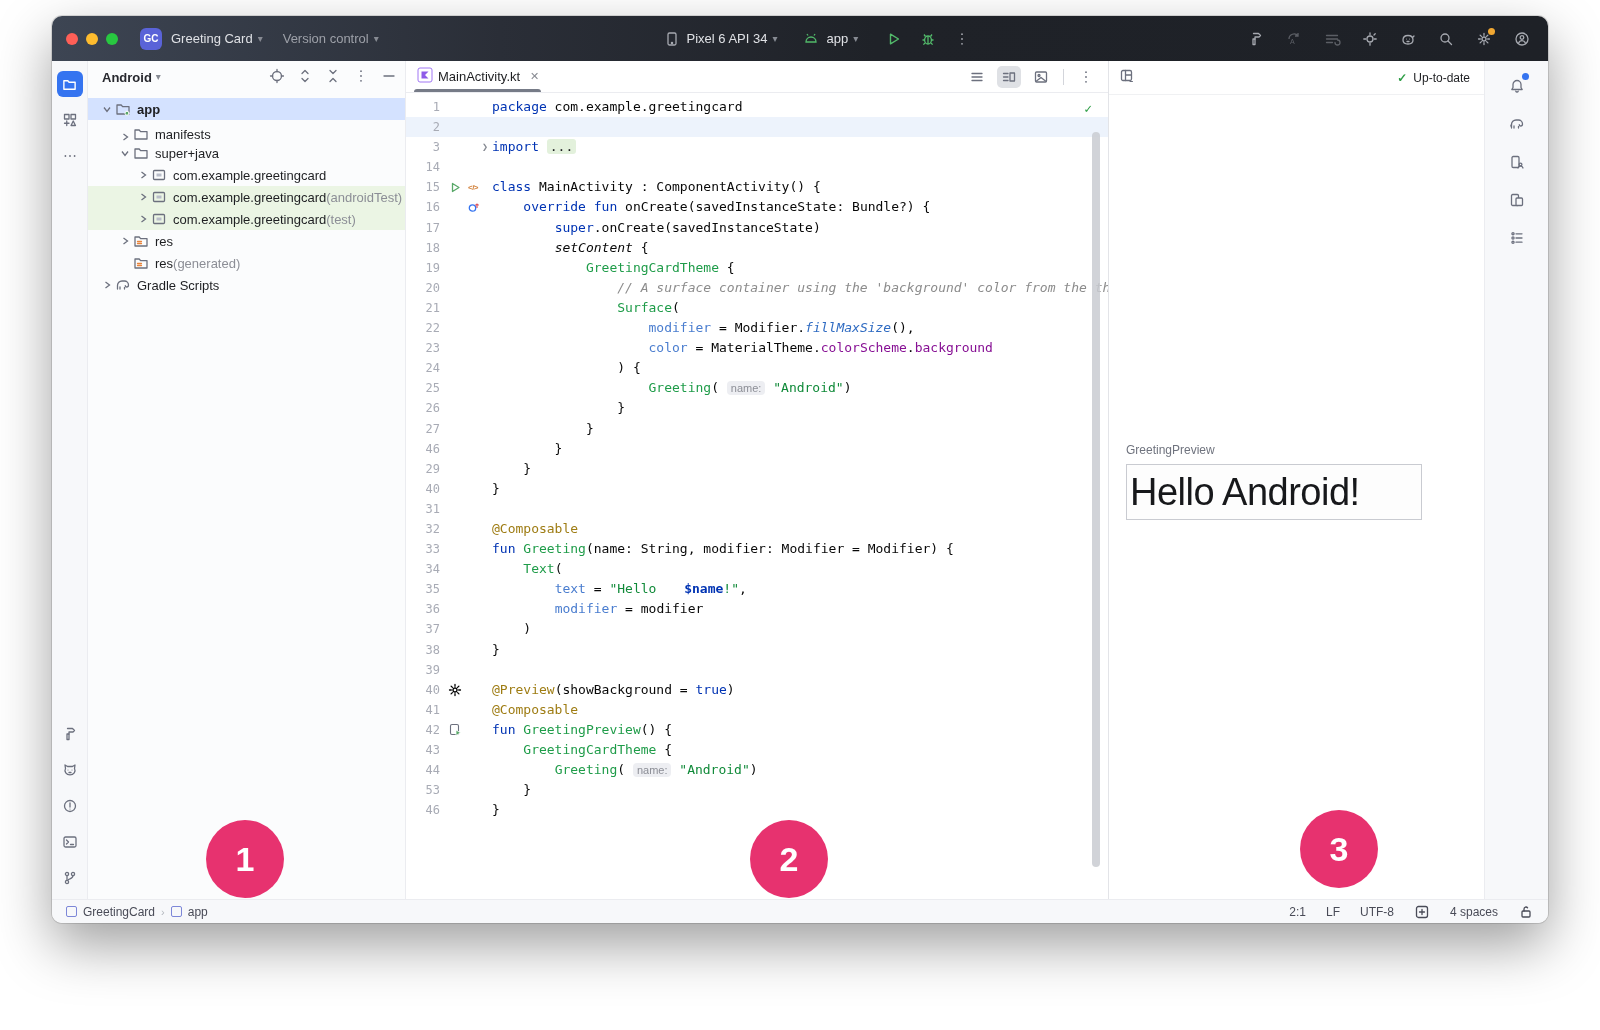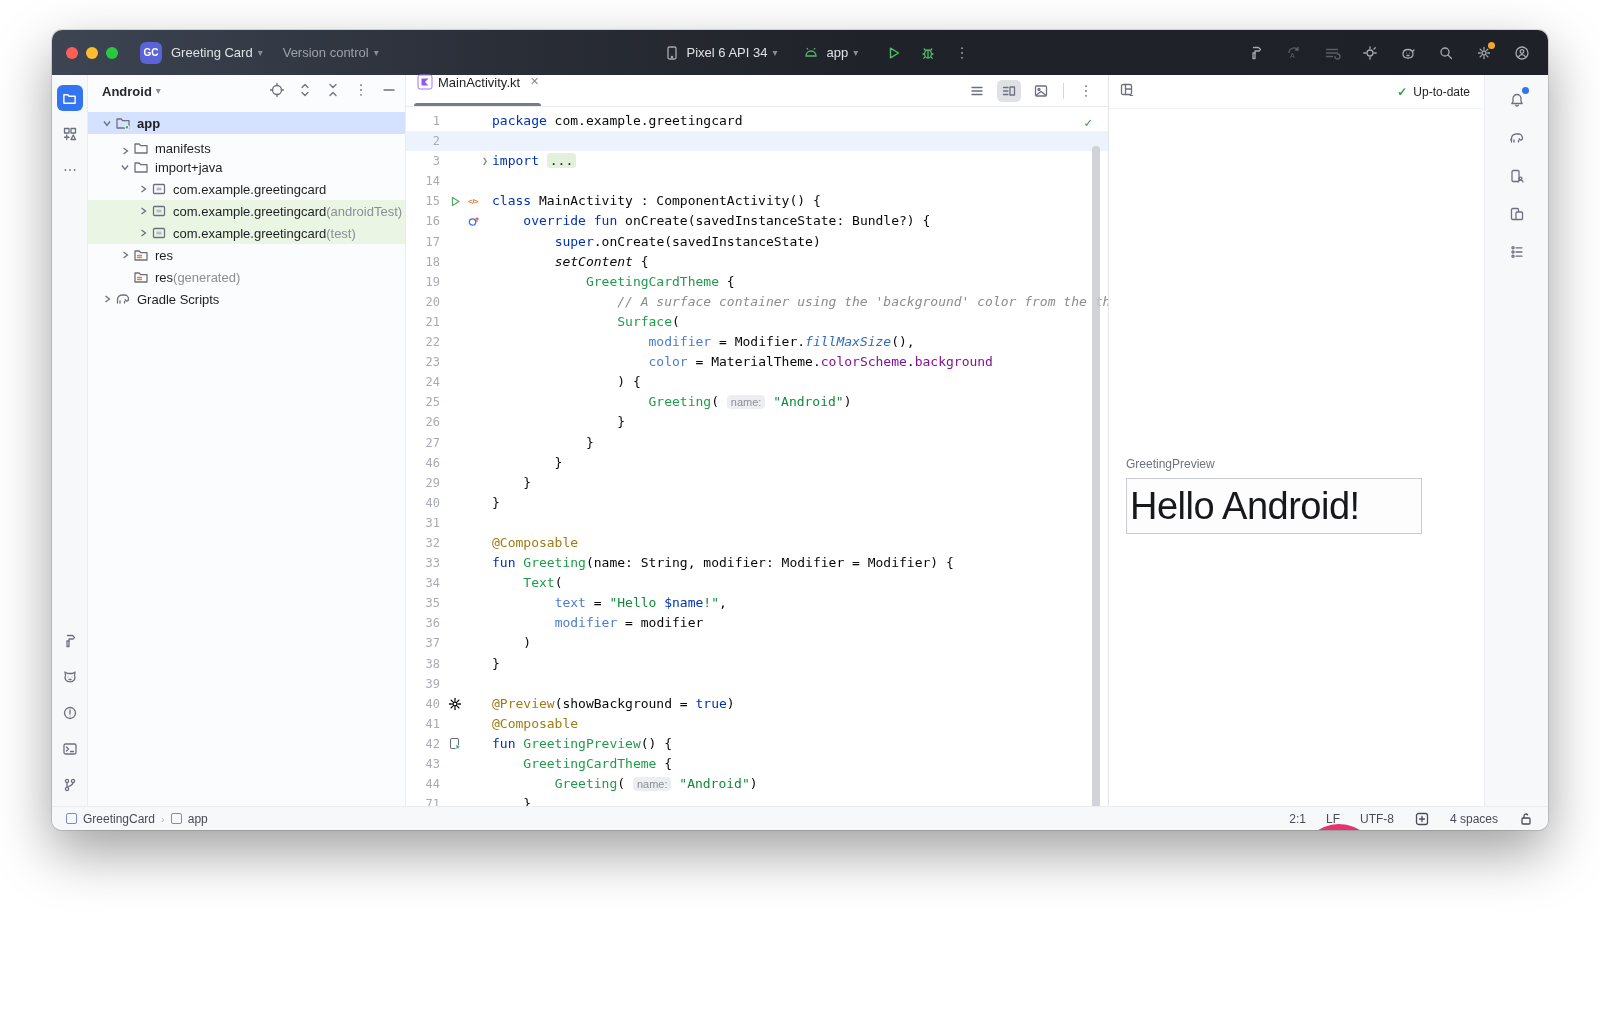--- a/index.html
+++ b/index.html
@@ -1,18 +1,18 @@
 <!DOCTYPE html>
 <html><head>
 <meta charset="utf-8">
 <style>
   html,body{margin:0;padding:0;background:#fff;}
   .stage{position:relative;width:1600px;height:1030px;background:#fff;overflow:hidden;
          font-family:"Liberation Sans",sans-serif;-webkit-font-smoothing:antialiased;}
-  .window{position:absolute;left:52px;top:30px;width:1496px;height:800px;border-radius:10px;
+  .window{position:absolute;left:52px;top:16px;width:1496px;height:907px;border-radius:10px;
           background:#fff;box-shadow:0 22px 55px rgba(0,0,0,.38),0 0 0 1px rgba(0,0,0,.12);overflow:hidden;}
 
   
   .titlebar{position:absolute;left:0;top:0;right:0;height:45px;
             background:linear-gradient(to right,#3d4553 0%,#2a2e37 30%,#1f2228 55%,#1e2127 100%);
             display:flex;align-items:center;color:#DFE1E5;font-size:13px;}
   .traffic{display:flex;gap:8px;margin-left:14px;}
   .dot{width:12px;height:12px;border-radius:50%;}
   .dot.red{background:#FF5F57}.dot.yellow{background:#FEBC2E}.dot.green{background:#28C840}
   .gc-badge{margin-left:22px;width:22px;height:22px;border-radius:6px;background:#5A63D8;color:#fff;
@@ -48,42 +48,42 @@
   .tree-row.test{background:#EBF5E4;}
   .tree-chev{width:14px;display:inline-flex;justify-content:center;color:#6C707E;flex:none;}
   .tree-icon{width:18px;display:inline-flex;justify-content:center;margin-right:5px;flex:none;color:#6C707E;}
   .tree-label{color:#1E1F22;}
   .tree-row.sel .tree-label{font-weight:bold;}
   .tree-suffix,.tree-dim{color:#8C8E96;}
 
   
   .editor-col{width:702px;background:#fff;display:flex;flex-direction:column;box-sizing:border-box;position:relative;}
   .tabbar{height:31px;border-bottom:1px solid #EBECF0;display:flex;align-items:stretch;flex:none;}
-  .tab{display:flex;gap:6px;padding:0 10px 0 12px;position:relative;font-size:13px;color:#1E1F22;}
+  .tab{display:flex;align-items:center;gap:6px;padding:0 10px 0 12px;position:relative;font-size:13px;color:#1E1F22;}
   .tab .underline{position:absolute;left:8px;right:8px;bottom:0;height:3px;border-radius:3px 3px 0 0;background:#767B87;}
   .tab-close{color:#878A92;font-size:11px;margin-left:4px;}
   .code-area{position:relative;flex:1;overflow:hidden;font-family:"DejaVu Sans Mono",monospace;font-size:13px;padding-top:4px;}
   .code-row{display:flex;height:20.1px;line-height:20.1px;white-space:pre;}
   .code-row.caret{background:#EDF3FC;}
   .gutter{width:86px;flex:none;display:flex;align-items:center;}
   .lnum{width:34px;text-align:right;color:#A8ABB5;font-size:12px;flex:none;}
   .gicons{flex:1;display:flex;align-items:center;padding-left:7px;gap:2px;}
   .gslot{width:16px;height:16px;display:inline-flex;align-items:center;justify-content:center;flex:none;}
   .foldchev{width:14px;color:#878B93;font-size:10px;text-align:center;flex:none;}
   .ltext{flex:1;overflow:hidden;color:#080808;}
   .tk-kw{color:#0033B3;}
   .tk-call{color:#1F9C49;}
   .tk-str{color:#108A39;}
   .tk-ann{color:#9E7C13;}
   .tk-cmt{color:#8C8C8C;font-style:italic;}
   .tk-named{color:#4A7DCF;}
   .tk-prop{color:#871094;}
   .tk-itfn{color:#2F6BC2;font-style:italic;}
   .tk-itpl{color:#080808;font-style:italic;}
-  .tk-tpl{color:#0033B3;font-weight:normal;}
+  .tk-tpl{color:#0033B3;font-weight:bold;margin-left:20px;}
   .tk-fold{background:#E3F1DC;border-radius:3px;padding:0 3px;color:#1E1F22;}
   .tk-hint{background:#EDEEF2;border-radius:4px;padding:1px 4px;color:#8C8E96;
            font-family:"Liberation Sans",sans-serif;font-size:11px;}
   .insp-check{position:absolute;top:8px;right:16px;color:#2E9E46;font-size:13px;font-weight:bold;}
   .vscroll{position:absolute;top:39px;right:8px;width:8px;height:735px;border-radius:4px;background:#C9CBD1;opacity:.85;}
 
   
   .preview{flex:1;background:#fff;border-left:1px solid #E3E4E8;display:flex;flex-direction:column;box-sizing:border-box;position:relative;}
   .preview-toolbar{height:33px;border-bottom:1px solid #F0F1F3;display:flex;align-items:center;padding:0 14px 0 10px;flex:none;}
   .uptodate{margin-left:auto;display:flex;align-items:center;gap:6px;font-size:12px;color:#1E1F22;}
@@ -352,21 +352,21 @@
               <span class="tree-chev">
                 <svg width="10" height="10" viewBox="0 0 10 10" fill="none" stroke="#6C707E" stroke-width="1.3">
                   <path d="M2 3.5l3 4 3-4"></path>
                 </svg>
               </span>
               <span class="tree-icon">
                 <svg width="16" height="16" viewBox="0 0 16 16" fill="none" stroke="currentColor" stroke-width="1.3" stroke-linecap="round" stroke-linejoin="round">
                   <path d="M2 4h4.2l1.4 1.6H14V13H2z"></path>
                 </svg>
               </span>
-              <span class="tree-label">import+java</span>
+              <span class="tree-label">super+java</span>
             </div>
             <div class="tree-row" style="padding-left: 48px;">
               <span class="tree-chev">
                 <svg width="10" height="10" viewBox="0 0 10 10" fill="none" stroke="#6C707E" stroke-width="1.3">
                   <path d="M3.5 2l4 3-4 3"></path>
                 </svg>
               </span>
               <span class="tree-icon">
                 <svg width="16" height="16" viewBox="0 0 16 16" fill="none" stroke="currentColor" stroke-width="1.3" stroke-linecap="round" stroke-linejoin="round">
                   <rect x="2.5" y="3.5" width="11" height="9" rx="1"></rect>
@@ -528,21 +528,21 @@
                       <circle cx="8" cy="8" r="2"></circle>
                       <path d="M8 2.5v1.8M8 11.7v1.8M2.5 8h1.8M11.7 8h1.8M4.1 4.1l1.3 1.3M10.6 10.6l1.3 1.3M11.9 4.1l-1.3 1.3M5.4 10.6l-1.3 1.3"></path>
                     </svg></span></span><span class="foldchev"></span></span><span class="ltext"><span class="tk-ann">@Preview</span><span class="tk-pl">(showBackground = </span><span class="tk-kw">true</span><span class="tk-pl">)</span></span></div>
             <div class="code-row"><span class="gutter"><span class="lnum">41</span><span class="gicons"></span><span class="foldchev"></span></span><span class="ltext"><span class="tk-ann">@Composable</span></span></div>
             <div class="code-row"><span class="gutter"><span class="lnum">42</span><span class="gicons"><span class="gslot"><svg width="13" height="13" viewBox="0 0 13 13" fill="none" stroke="#6C707E" stroke-width="1.1">
                       <rect x="1.5" y="1.5" width="8" height="10" rx="1.5"></rect>
                       <path d="M7 7l4.5 2.8-4.5 2.8z" fill="#59A869" stroke="#fff" stroke-width="0.8"></path>
                     </svg></span></span><span class="foldchev"></span></span><span class="ltext"><span class="tk-kw">fun</span><span class="tk-pl"> </span><span class="tk-call">GreetingPreview</span><span class="tk-pl">() {</span></span></div>
             <div class="code-row"><span class="gutter"><span class="lnum">43</span><span class="gicons"></span><span class="foldchev"></span></span><span class="ltext"><span class="tk-pl">    </span><span class="tk-call">GreetingCardTheme</span><span class="tk-pl"> {</span></span></div>
             <div class="code-row"><span class="gutter"><span class="lnum">44</span><span class="gicons"></span><span class="foldchev"></span></span><span class="ltext"><span class="tk-pl">        </span><span class="tk-call">Greeting</span><span class="tk-pl">( </span><span class="tk-hint">name:</span><span class="tk-pl"> </span><span class="tk-str">"Android"</span><span class="tk-pl">)</span></span></div>
-            <div class="code-row"><span class="gutter"><span class="lnum">71</span><span class="gicons"></span><span class="foldchev"></span></span><span class="ltext"><span class="tk-pl">    }</span></span></div>
+            <div class="code-row"><span class="gutter"><span class="lnum">53</span><span class="gicons"></span><span class="foldchev"></span></span><span class="ltext"><span class="tk-pl">    }</span></span></div>
             <div class="code-row"><span class="gutter"><span class="lnum">46</span><span class="gicons"></span><span class="foldchev"></span></span><span class="ltext"><span class="tk-pl">}</span></span></div>
           </div>
       </div>
 
       <div class="preview">
         <div class="preview-toolbar">
           <span style="color:#6C707E"><svg width="16" height="16" viewBox="0 0 16 16" fill="none" stroke="currentColor" stroke-width="1.3" stroke-linecap="round" stroke-linejoin="round">
                 <rect x="2.5" y="2.5" width="10" height="10" rx="1.5"></rect>
                 <path d="M6.5 2.5v10M6.5 7h6"></path>
                 <path d="M11 13.5h2.5" stroke-width="1"></path>

